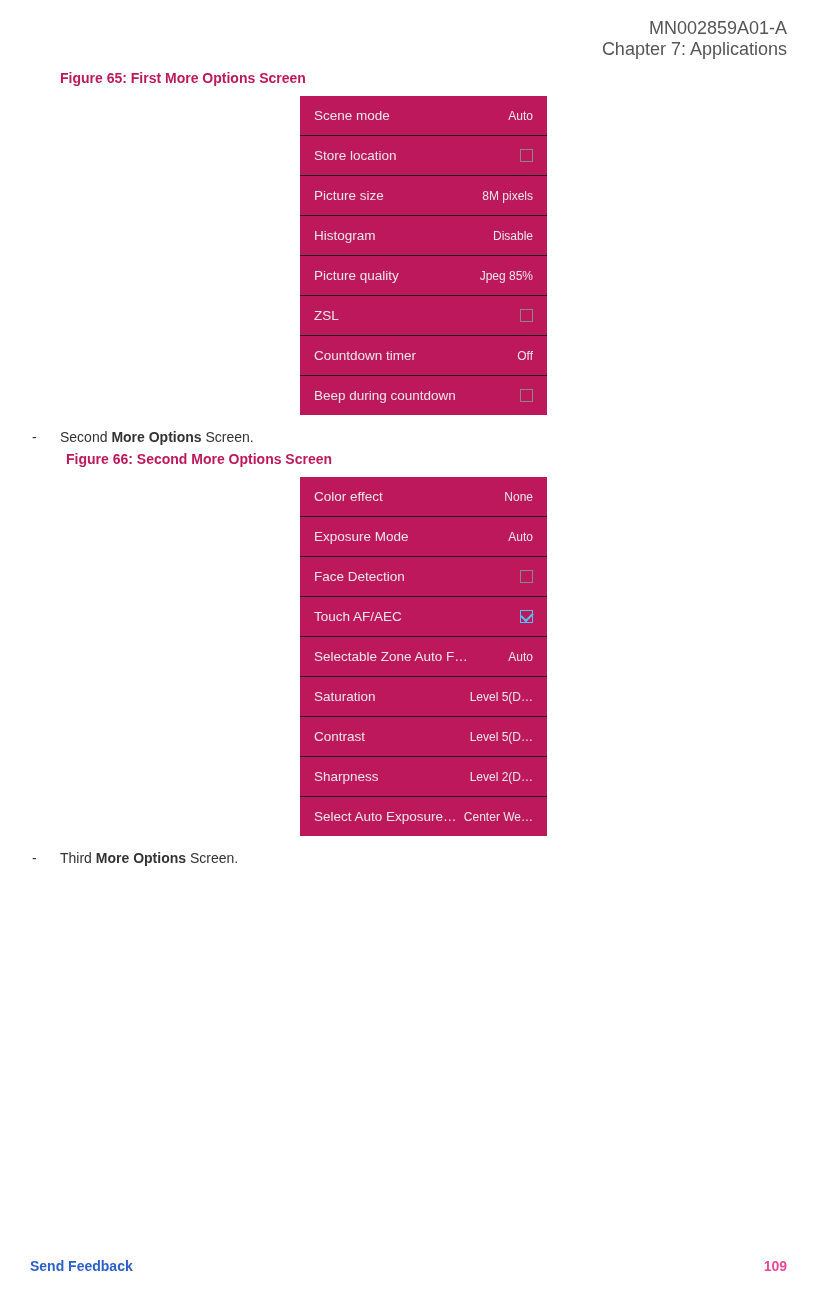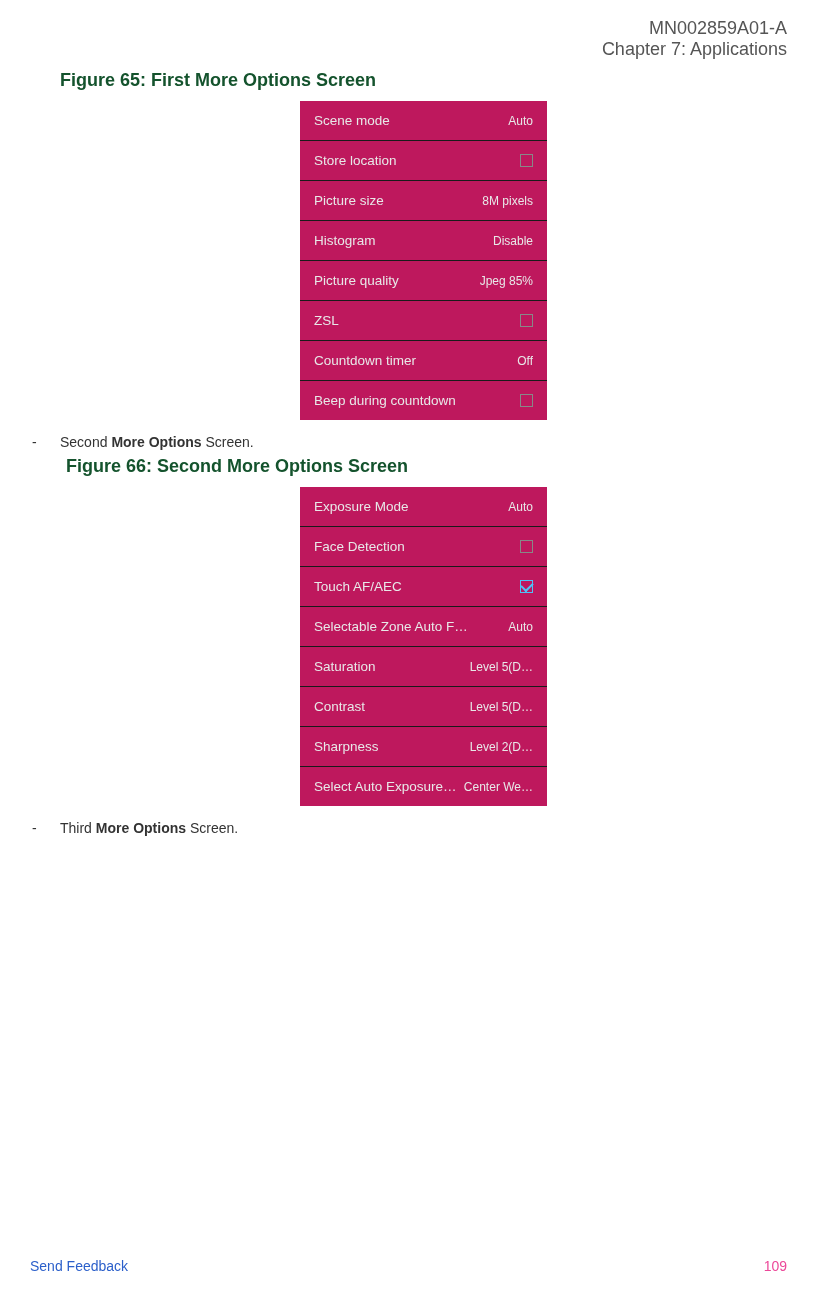--- a/index.html
+++ b/index.html
@@ -20,22 +20,22 @@
       color: #555;
     }
     .content {
       position: absolute;
       top: 70px;
       left: 60px;
       right: 30px;
     }
     .figure-caption {
       font-weight: bold;
-      font-size: 18px;
-      color: #14532d;
+      font-size: 14px;
+      color: #be185d;
       margin-bottom: 10px;
     }
     .screenshot {
       width: 247px;
       margin: 0 auto 14px auto;
       background: #be185d;
     }
     .setting-row {
       display: flex;
       justify-content: space-between;
@@ -82,20 +82,21 @@
       color: #333;
     }
     .footer {
       position: absolute;
       bottom: 24px;
       left: 30px;
       right: 30px;
       display: flex;
       justify-content: space-between;
       font-size: 14px;
+      font-weight: bold;
     }
     .footer-link { color: #2b5fca; text-decoration: none; }
     .page-num { color: #ec4899; }
     .bold { font-weight: bold; }
   </style>
 </head>
 <body>
 
 <div class="header">
   <div>MN002859A01-A</div>
@@ -145,20 +146,24 @@
     <span class="bullet-dash">-</span>
     <span>
       <span>Second </span><span class="bold">More Options</span><span> Screen.</span>
     </span>
   </div>
 
   <div class="figure-caption" style="margin-top:6px;padding-left:6px;">Figure 66: Second More Options Screen</div>
 
   <div class="screenshot" id="fig66">
       <div class="setting-row">
+        <span class="setting-label">Color effect</span>
+        <span class="setting-value">None</span>
+      </div>
+      <div class="setting-row">
         <span class="setting-label">Exposure Mode</span>
         <span class="setting-value">Auto</span>
       </div>
       <div class="setting-row">
         <span class="setting-label">Face Detection</span>
         <span class="checkbox"></span>
       </div>
       <div class="setting-row">
         <span class="setting-label">Touch AF/AEC</span>
         <span class="checkbox checked"></span>

